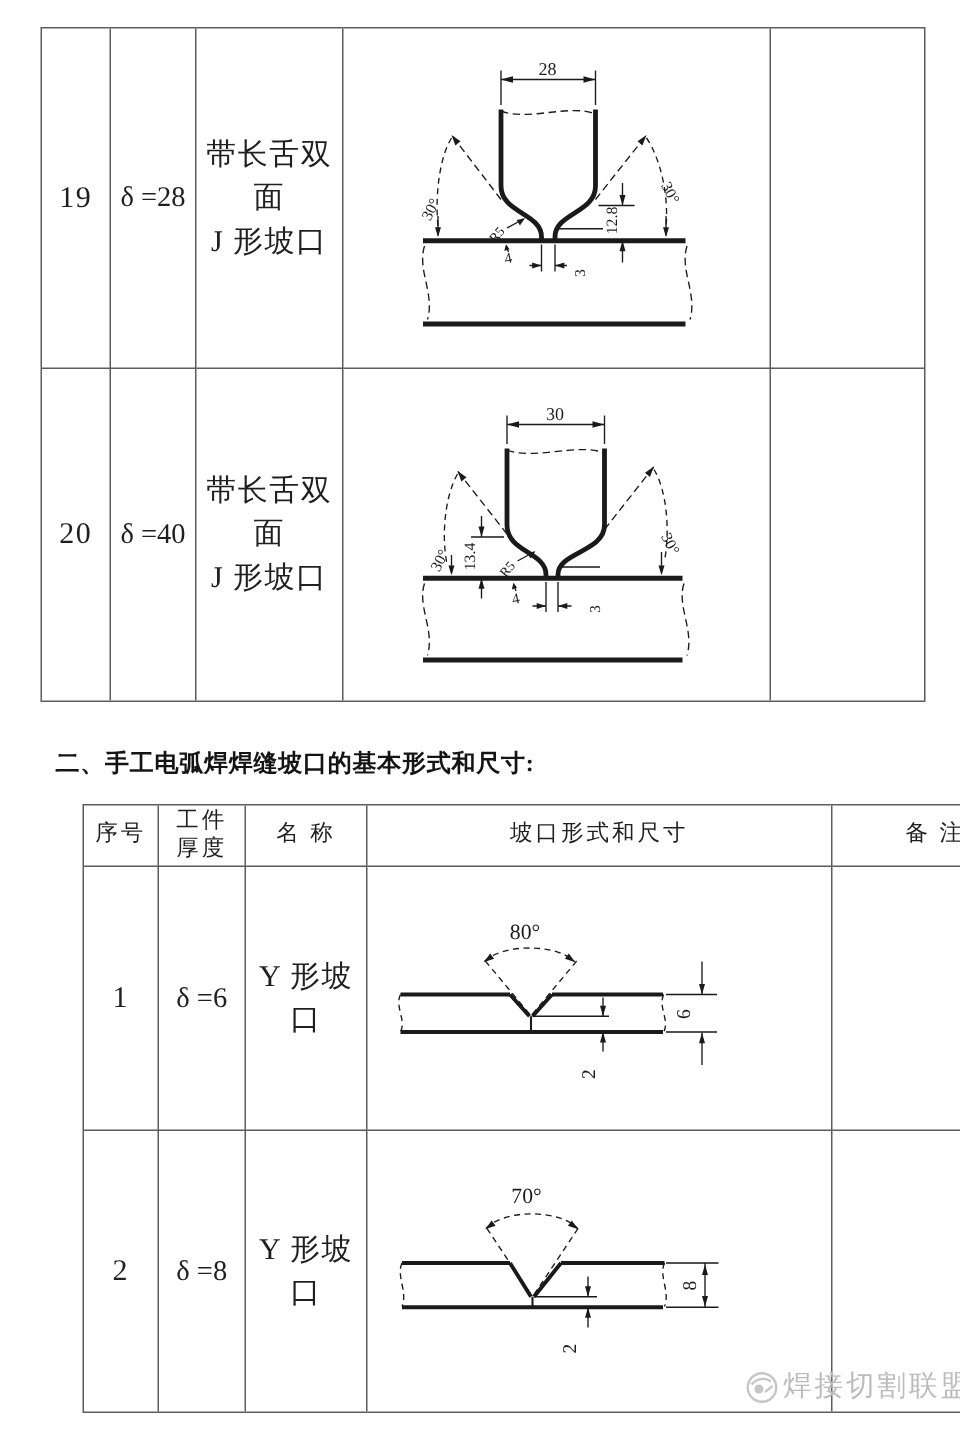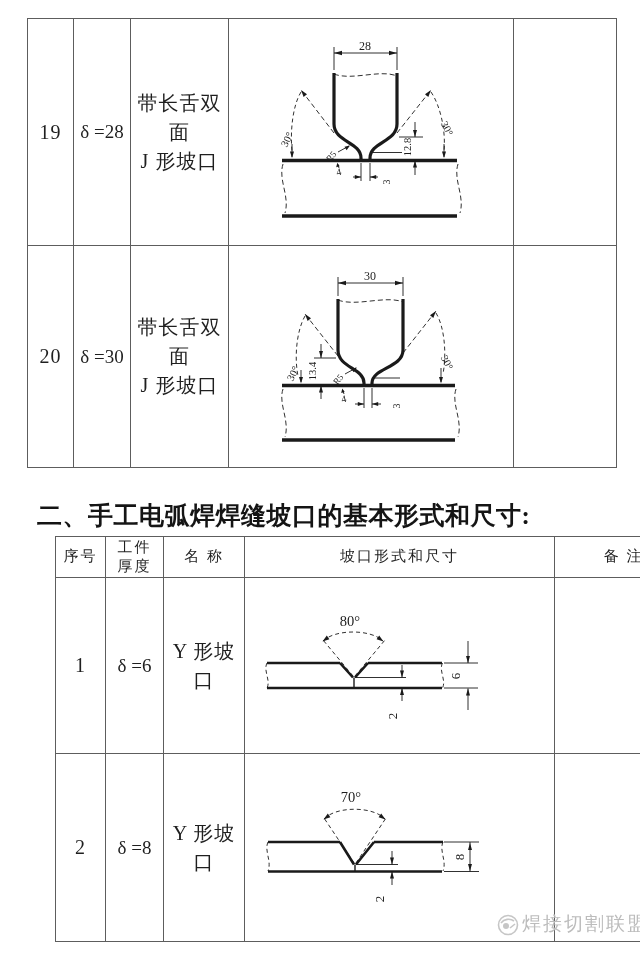--- a/index.html
+++ b/index.html
@@ -13,21 +13,21 @@
   .cell { box-sizing:border-box; border-right:1px solid #5d5d5d; border-bottom:1px solid #5d5d5d;
           display:flex; flex-direction:column; align-items:center; justify-content:center;
           text-align:center; line-height:1.45; }
   .cell.lc { border-right:none; }
   .cell.lr { border-bottom:none; }
   .num   { font-size:20px; letter-spacing:1px; }
   .thick { font-size:19px; }
   .cname { font-size:20px; letter-spacing:1px; }
   .hdr   { font-size:15px; letter-spacing:2px; }
   .heading { position:absolute; left:37px; top:499px; width:560px;
-             font-size:25px; font-weight:bold; letter-spacing:0.5px; color:#141414; }
+             font-size:16px; font-weight:bold; letter-spacing:0.5px; color:#141414; }
   svg.diag { position:absolute; overflow:visible; }
   svg.diag text { font-family:"Liberation Serif","DejaVu Serif",serif; fill:#1d1d1d; }
   .wm { position:absolute; left:494px; top:910px; display:flex; align-items:center; z-index:5; }
   .wm-text { font-size:19px; color:#bcbcbc; letter-spacing:2px; white-space:nowrap;
              font-family:"Liberation Sans","DejaVu Sans",sans-serif; }
 </style>
 </head>
 <body>
 
 <div class="page">
@@ -44,21 +44,21 @@
       <span>带长舌双面</span>
       <span>J 形坡口</span>
     </div>
     <div class="cell"></div>
     <div class="cell lc"></div>
 
     <div class="cell lr num">
         <span>20</span>
       </div>
     <div class="cell lr thick">
-        <span>δ =30</span>
+        <span>δ =40</span>
       </div>
     <div class="cell lr cname">
       <span>带长舌双面</span>
       <span>J 形坡口</span>
     </div>
     <div class="cell lr"></div>
     <div class="cell lr lc"></div>
   </div>
 
   <svg class="diag" style="left:228px; top:18px; width:285px; height:227px;" viewBox="228 18 285 227">

